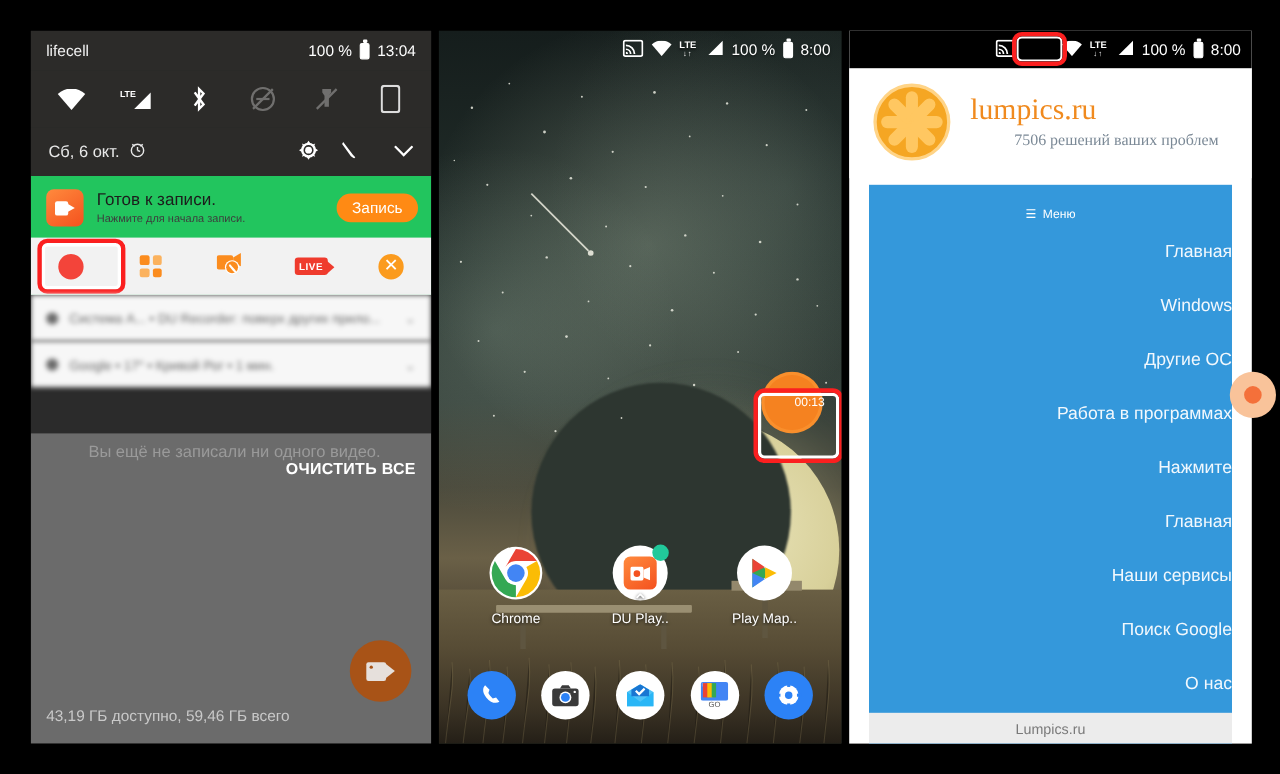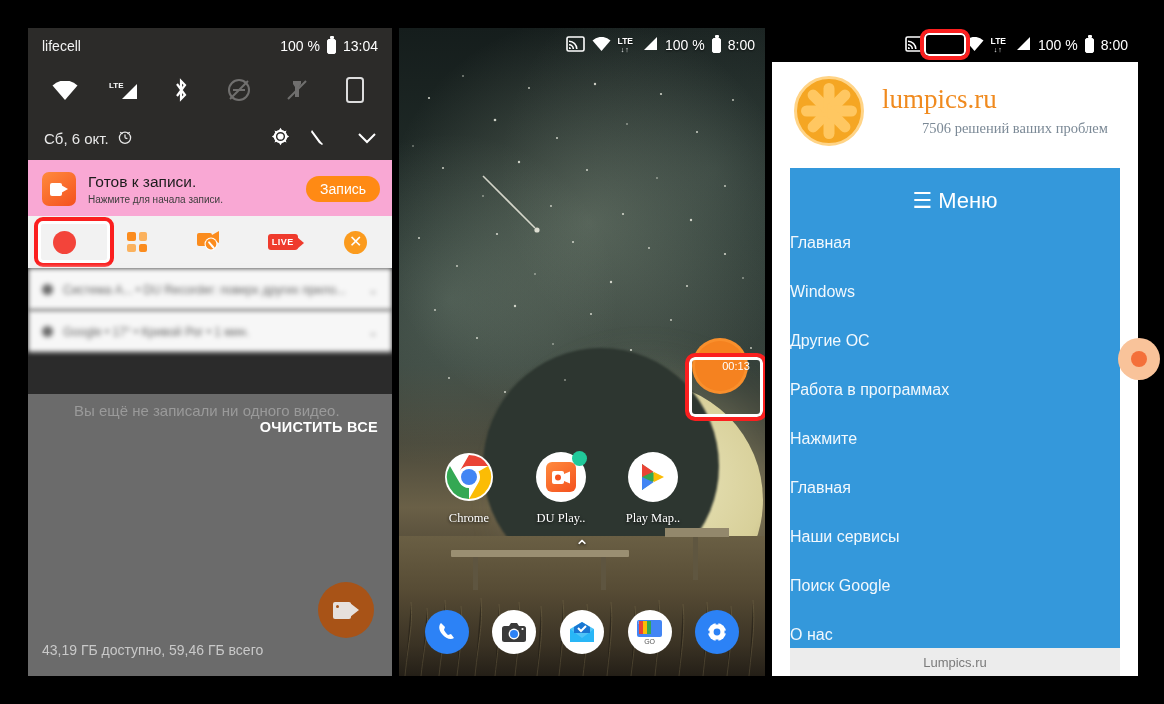--- a/index.html
+++ b/index.html
@@ -43,21 +43,21 @@
   .qs-icon svg { display: block; }
   .qs-icon.dim { opacity: .32; }
 
   .date-row {
     height: 44px; background: #2c2b29; color: #e8e8e8;
     display: flex; align-items: center; padding: 0 16px; font-size: 15px;
   }
   .date-row .spacer { flex: 1; }
   .date-row .tools { display: flex; align-items: center; gap: 20px; }
 
-  .notif-card { background: #f9a8d4; }
+  .notif-card { background: #22c55e; }
   .notif-main { display: flex; align-items: center; padding: 12px 12px 10px 14px; gap: 12px; }
   .du-icon {
     width: 34px; height: 34px; border-radius: 7px; flex: none;
     background: linear-gradient(145deg,#ff8a3d,#f4511e);
     display: flex; align-items: center; justify-content: center;
   }
   .du-icon .cam { width: 18px; height: 13px; position: relative; }
   .du-icon .cam .body { position: absolute; left: 0; top: 0; width: 12px; height: 13px; background: #fff; border-radius: 2px; }
   .du-icon .cam .lens { position: absolute; left: 11px; top: 2px; width: 0; height: 0;
       border-top: 4.5px solid transparent; border-bottom: 4.5px solid transparent; border-left: 7px solid #fff; }
@@ -106,21 +106,21 @@
   .blur-row .dot { width: 11px; height: 11px; border-radius: 50%; background: #6a6a6a; flex: none; }
   .blur-row .txt { flex: 1; font-size: 12px; color: #666; white-space: nowrap; overflow: hidden; }
   .blur-row .chev { color: #888; font-size: 12px; }
 
   .gallery-area {
     position: absolute; left: 0; right: 0; top: 366px; bottom: 0;
     background: #6b6b6b;
   }
   .gallery-empty {
     position: absolute; left: 0; right: 0; top: 6px;
-    text-align: left; color: #9a9a9a; font-size: 15px; line-height: 1.45;
+    text-align: right; color: #9a9a9a; font-size: 15px; line-height: 1.45;
     padding: 0 46px;
   }
   .clear-all {
     position: absolute; right: 14px; top: 25px;
     color: #fff; font-size: 14.5px; font-weight: bold; letter-spacing: .3px;
   }
   .fab-cam {
     position: absolute; right: 18px; bottom: 38px;
     width: 56px; height: 56px; border-radius: 50%; background: #a85317;
     display: flex; align-items: center; justify-content: center;
@@ -188,22 +188,22 @@
     display: flex; align-items: center; justify-content: center;
     color: #fff; font-size: 11px; padding-left: 32px;
   }
   #hl-timer {
     position: absolute; left: 286px; top: 325px; width: 82px; height: 68px;
     border: 4px solid #fb1f1f; border-radius: 10px;
     box-shadow: 0 0 0 3px #fff inset;
   }
 
   .apps-row {
-    position: absolute; left: 0; right: 0; top: 424px;
-    display: flex; justify-content: flex-start; padding: 0 24px; font-family: Liberation Serif, serif;
+    position: absolute; left: 0; right: 0; top: 468px;
+    display: flex; justify-content: space-between; padding: 0 24px;
   }
   .app { width: 92px; text-align: center; }
   .app-ic { width: 50px; height: 50px; margin: 0 auto; position: relative; }
   .app-lbl {
     margin-top: 9px; color: #fff; font-size: 12.5px;
     text-shadow: 0 1px 3px rgba(0,0,0,.85);
     white-space: nowrap; overflow: hidden;
   }
   .circle-white { width: 50px; height: 50px; border-radius: 50%; background: #fff; display: flex; align-items: center; justify-content: center; }
   .badge-dot { position: absolute; right: -1px; top: -1px; width: 15px; height: 15px; border-radius: 50%; background: #21c99a; }
@@ -239,26 +239,26 @@
     background: #ffc761; border-radius: 6px; transform-origin: 50% 0%;
   }
   .site-title { color: #f08a1e; font-size: 27px; font-family: "Liberation Serif", serif; line-height: 1; }
   .site-sub { color: #7b8996; font-size: 14.5px; font-family: "Liberation Serif", serif; margin-top: 7px; margin-left: 40px; }
 
   .blue-menu {
     margin: 6px 18px 0 18px; background: #3498db;
     padding: 14px 0 0 0; min-height: 510px;
   }
   .menu-head {
-    text-align: center; color: #fff; font-size: 22px;
+    text-align: center; color: #fff; font-size: 11px;
     padding: 6px 0 4px 0;
   }
   .menu-head .burger { margin-right: 6px; }
   .menu-item {
-    text-align: left; color: #f2f8fd; font-size: 16px;
+    text-align: right; color: #f2f8fd; font-size: 16px;
     padding: 16px 0 15px 0; cursor: pointer;
   }
   .site-footer {
     position: absolute; left: 18px; right: 18px; bottom: 0; height: 28px;
     background: #ececec; color: #7a7a7a; font-size: 13px;
     display: flex; align-items: center; justify-content: center;
   }
   .edge-bubble {
     position: absolute; left: 1118px; top: 338px;
     width: 42px; height: 42px; border-radius: 50%;

